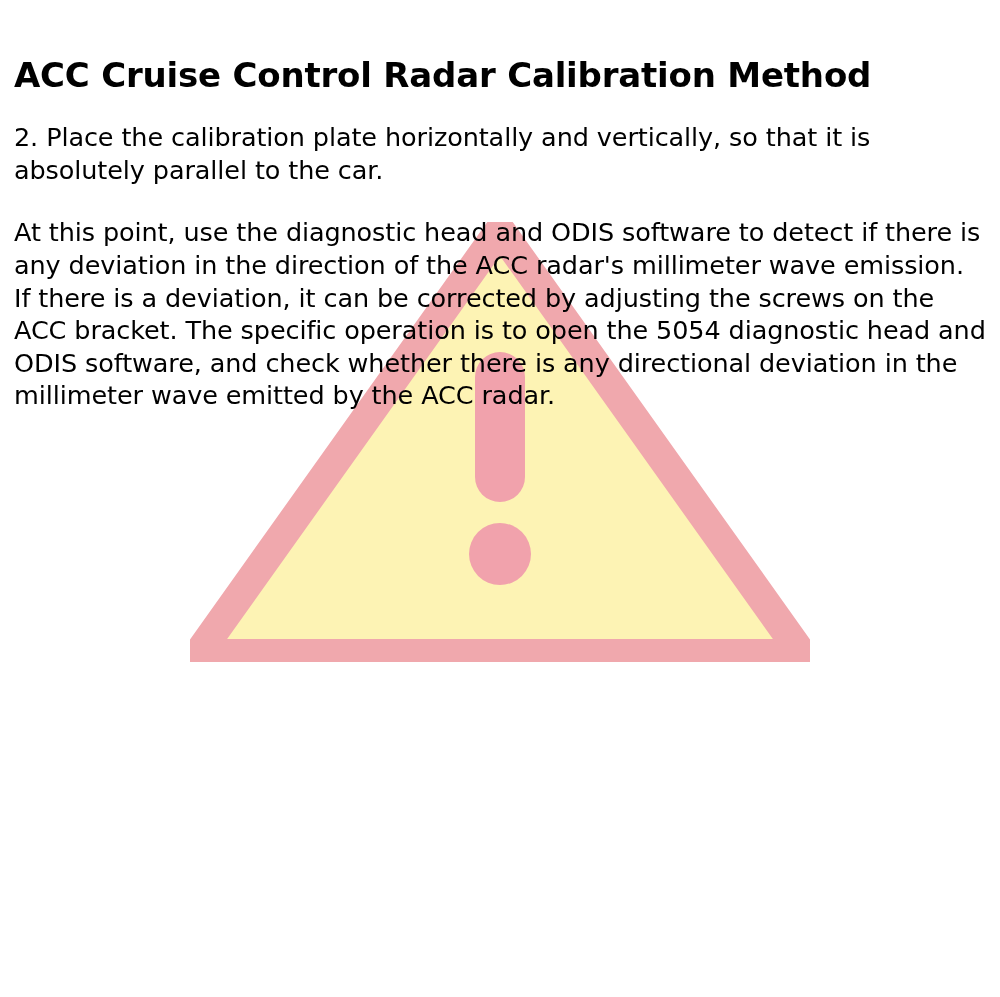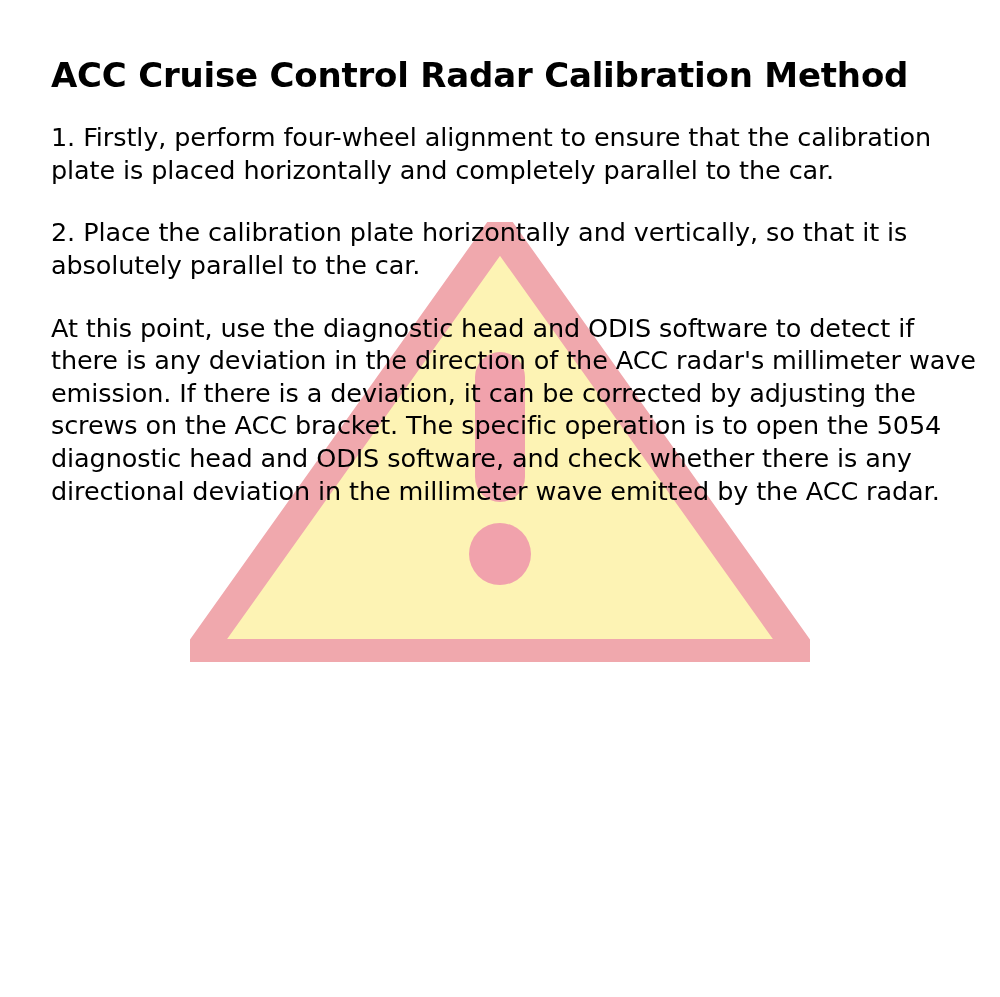--- a/index.html
+++ b/index.html
@@ -12,21 +12,20 @@
     background: #ffffff;
     font-family: "DejaVu Sans", sans-serif;
     color: #000000;
     overflow: hidden;
   }
   #page {
     position: relative;
     width: 1000px;
     height: 997px;
     box-sizing: border-box;
-    padding-left: 37px;
   }
   
   #watermark {
     position: absolute;
     left: 50%;
     top: 222px;
     transform: translateX(-50%);
     width: 620px;
     height: 440px;
     pointer-events: none;
@@ -68,18 +67,17 @@
   <div id="watermark">
     <svg viewBox="0 0 620 440" xmlns="http://www.w3.org/2000/svg">
       <path d="M310 8 L612 432 L8 432 Z" fill="#fdf3b4" stroke="#f0a8ad" stroke-width="30" stroke-linejoin="round"></path>
       <rect x="285" y="130" width="50" height="150" rx="25" fill="#f1a2ac"></rect>
       <circle cx="310" cy="332" r="31" fill="#f1a2ac"></circle>
     </svg>
   </div>
 
   <div id="content">
     <h1 class="doc-title">ACC Cruise Control Radar Calibration Method</h1>
-    <p class="para">1. Firstly, perform four-wheel alignment to ensure that the calibration plate is placed horizontally and completely parallel to the car.</p>
     <p class="para">2. Place the calibration plate horizontally and vertically, so that it is absolutely parallel to the car.</p>
     <p class="para">At this point, use the diagnostic head and ODIS software to detect if there is any deviation in the direction of the ACC radar's millimeter wave emission. If there is a deviation, it can be corrected by adjusting the screws on the ACC bracket. The specific operation is to open the 5054 diagnostic head and ODIS software, and check whether there is any directional deviation in the millimeter wave emitted by the ACC radar.</p>
   </div>
 
 </div>
 
 </body></html>

